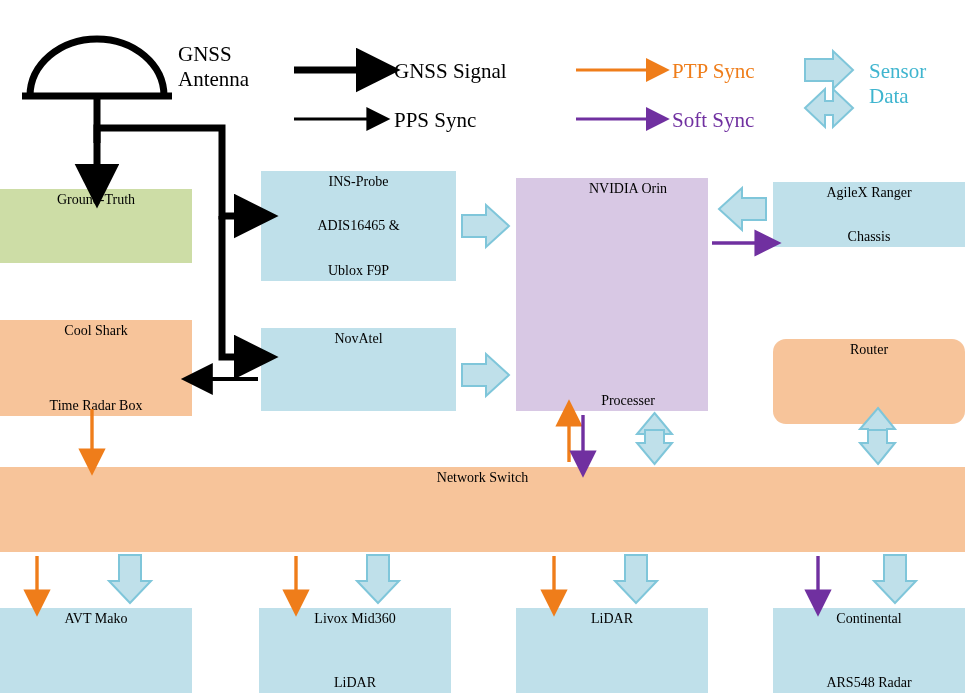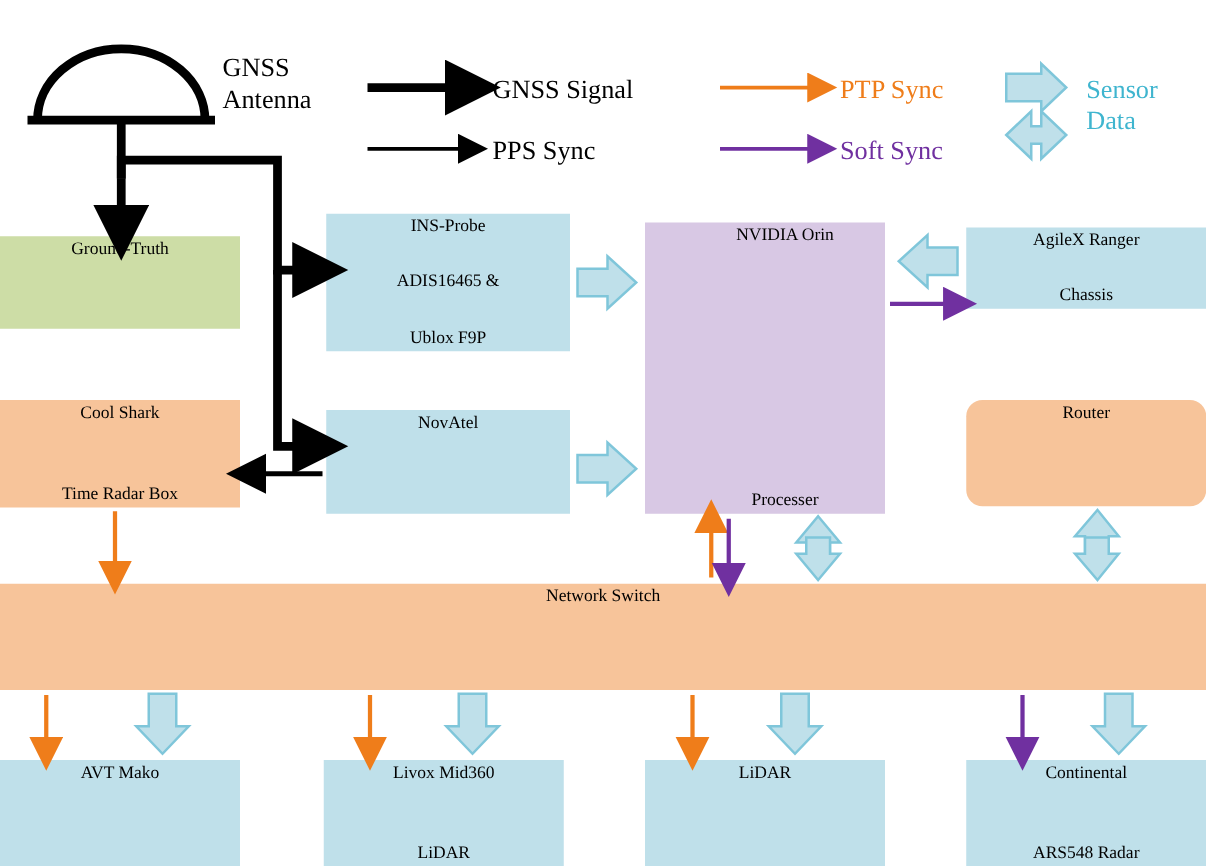--- a/index.html
+++ b/index.html
@@ -65,30 +65,30 @@
 <div class="node purple" style="left:516px;top:178px;width:192px;height:233px;">
   <div>NVIDIA Orin</div>
   <div>Processer</div>
 </div>
 
 <div class="node blue" style="left:773px;top:182px;width:192px;height:65px;">
   <div>AgileX Ranger</div>
   <div>Chassis</div>
 </div>
 
-<div class="node orange" style="left:0px;top:320px;width:192px;height:86px;">
+<div class="node orange" style="left:0px;top:320px;width:192px;height:96px;">
   <div>Cool Shark</div>
   <div>Time Radar Box</div>
 </div>
 
 <div class="node blue" style="left:261px;top:328px;width:195px;height:83px;">
   <div>NovAtel</div>
 </div>
 
-<div class="node orange" style="left:773px;top:320px;width:192px;height:85px;border-radius:13px;">
+<div class="node orange" style="left:773px;top:339px;width:192px;height:85px;border-radius:13px;">
   <div>Router</div>
 </div>
 
 <div class="node orange" style="left:0px;top:467px;width:965px;height:85px;">
   <div>Network Switch</div>
 </div>
 
 <div class="node blue" style="left:0px;top:608px;width:192px;height:85px;">
   <div>AVT Mako</div>
 </div>

